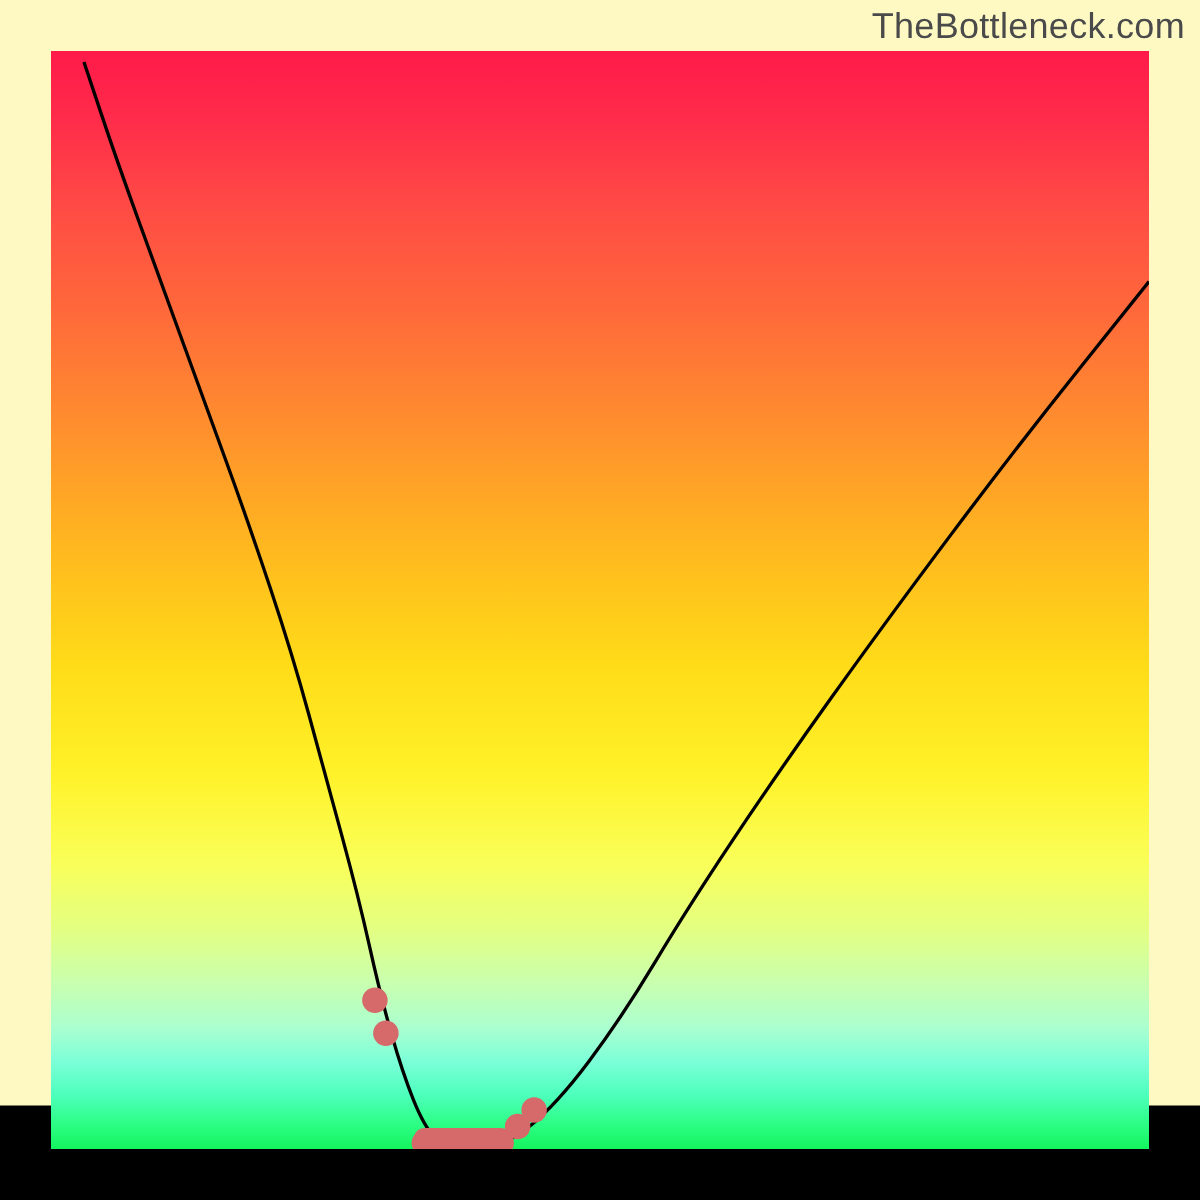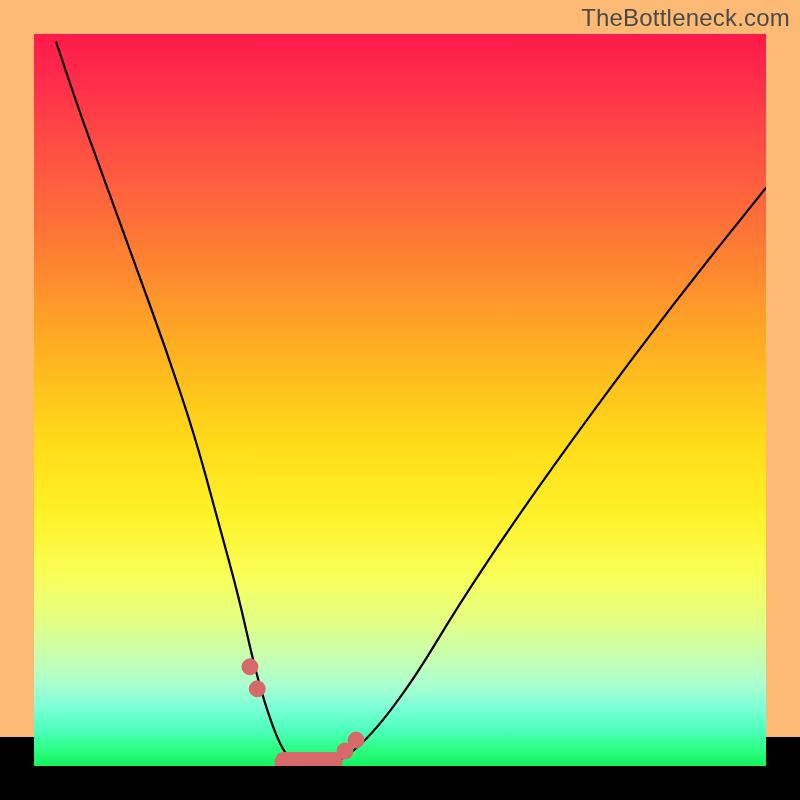--- a/index.html
+++ b/index.html
@@ -9,21 +9,21 @@
     height: 800px;
     background: #000;
     font-family: Arial, Helvetica, sans-serif;
     overflow: hidden;
   }
   .frame {
     position: absolute;
     top: 0; left: 0;
     width: 800px;
     height: 737px;
-    background: #fdba74;
+    background: #fef9c3;
   }
   .plot-area {
     position: absolute;
     top: 34px;
     left: 34px;
     width: 732px;
     height: 732px;
     background: linear-gradient(
       to bottom,
       #ff1a4a 0%,

